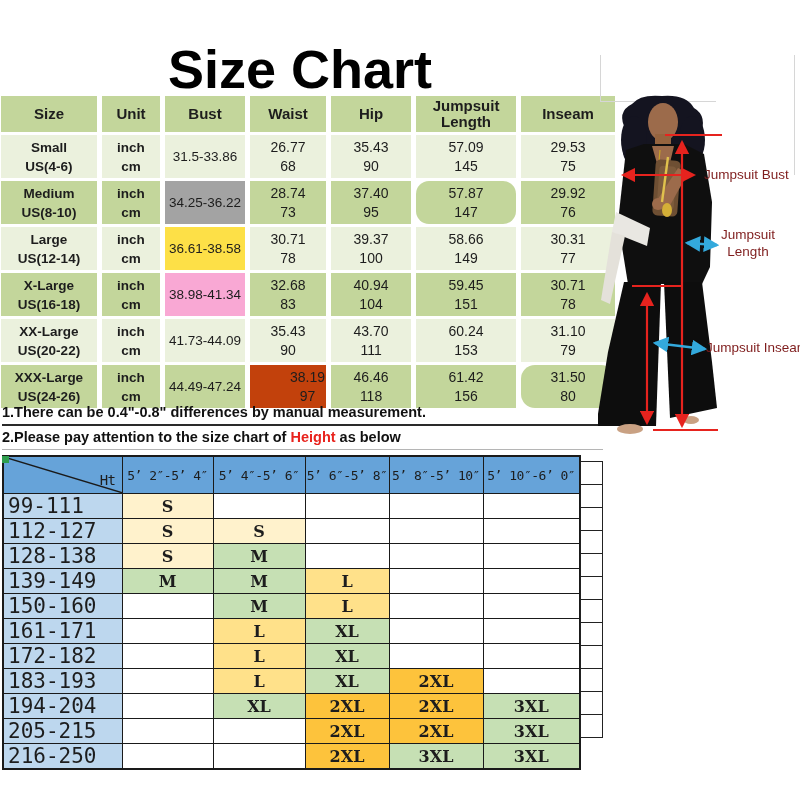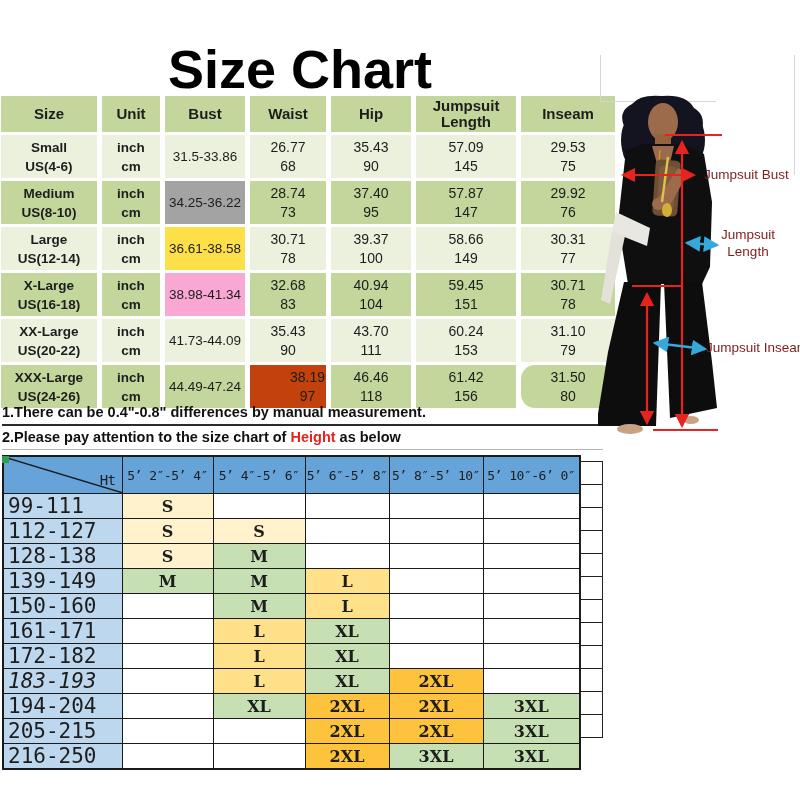--- a/index.html
+++ b/index.html
@@ -122,21 +122,21 @@
           </td>
           <td class="bustv" style="background: #a3a3a3;">34.25-36.22</td>
           <td style="background: rgb(195, 214, 155);">
             <div>28.74</div>
             <div>73</div>
           </td>
           <td style="background: rgb(195, 214, 155);">
             <div>37.40</div>
             <div>95</div>
           </td>
-          <td style="background: rgb(195, 214, 155);">
+          <td style="background: rgb(195, 214, 155); border-radius: 13px;">
             <div>57.87</div>
             <div>147</div>
           </td>
           <td style="background: rgb(195, 214, 155);">
             <div>29.92</div>
             <div>76</div>
           </td>
         </tr>
         <tr>
           <td style="background: rgb(235, 241, 221);">
@@ -327,21 +327,21 @@
         </tr>
         <tr>
           <td class="weight" style="background: rgb(189, 215, 238);">172-182</td>
           <td class="sz" style="background: rgb(255, 255, 255);"></td>
           <td class="sz" style="background: rgb(255, 225, 138);">L</td>
           <td class="sz" style="background: rgb(198, 224, 180);">XL</td>
           <td class="sz" style="background: rgb(255, 255, 255);"></td>
           <td class="sz" style="background: rgb(255, 255, 255);"></td>
         </tr>
         <tr>
-          <td class="weight" style="background: rgb(189, 215, 238); font-style: italic;">183-193</td>
+          <td class="weight" style="background: rgb(189, 215, 238);">183-193</td>
           <td class="sz" style="background: rgb(255, 255, 255);"></td>
           <td class="sz" style="background: rgb(255, 225, 138);">L</td>
           <td class="sz" style="background: rgb(198, 224, 180);">XL</td>
           <td class="sz" style="background: rgb(253, 195, 60);">2XL</td>
           <td class="sz" style="background: rgb(255, 255, 255);"></td>
         </tr>
         <tr>
           <td class="weight" style="background: rgb(189, 215, 238);">194-204</td>
           <td class="sz" style="background: rgb(255, 255, 255);"></td>
           <td class="sz" style="background: rgb(198, 224, 180);">XL</td>

